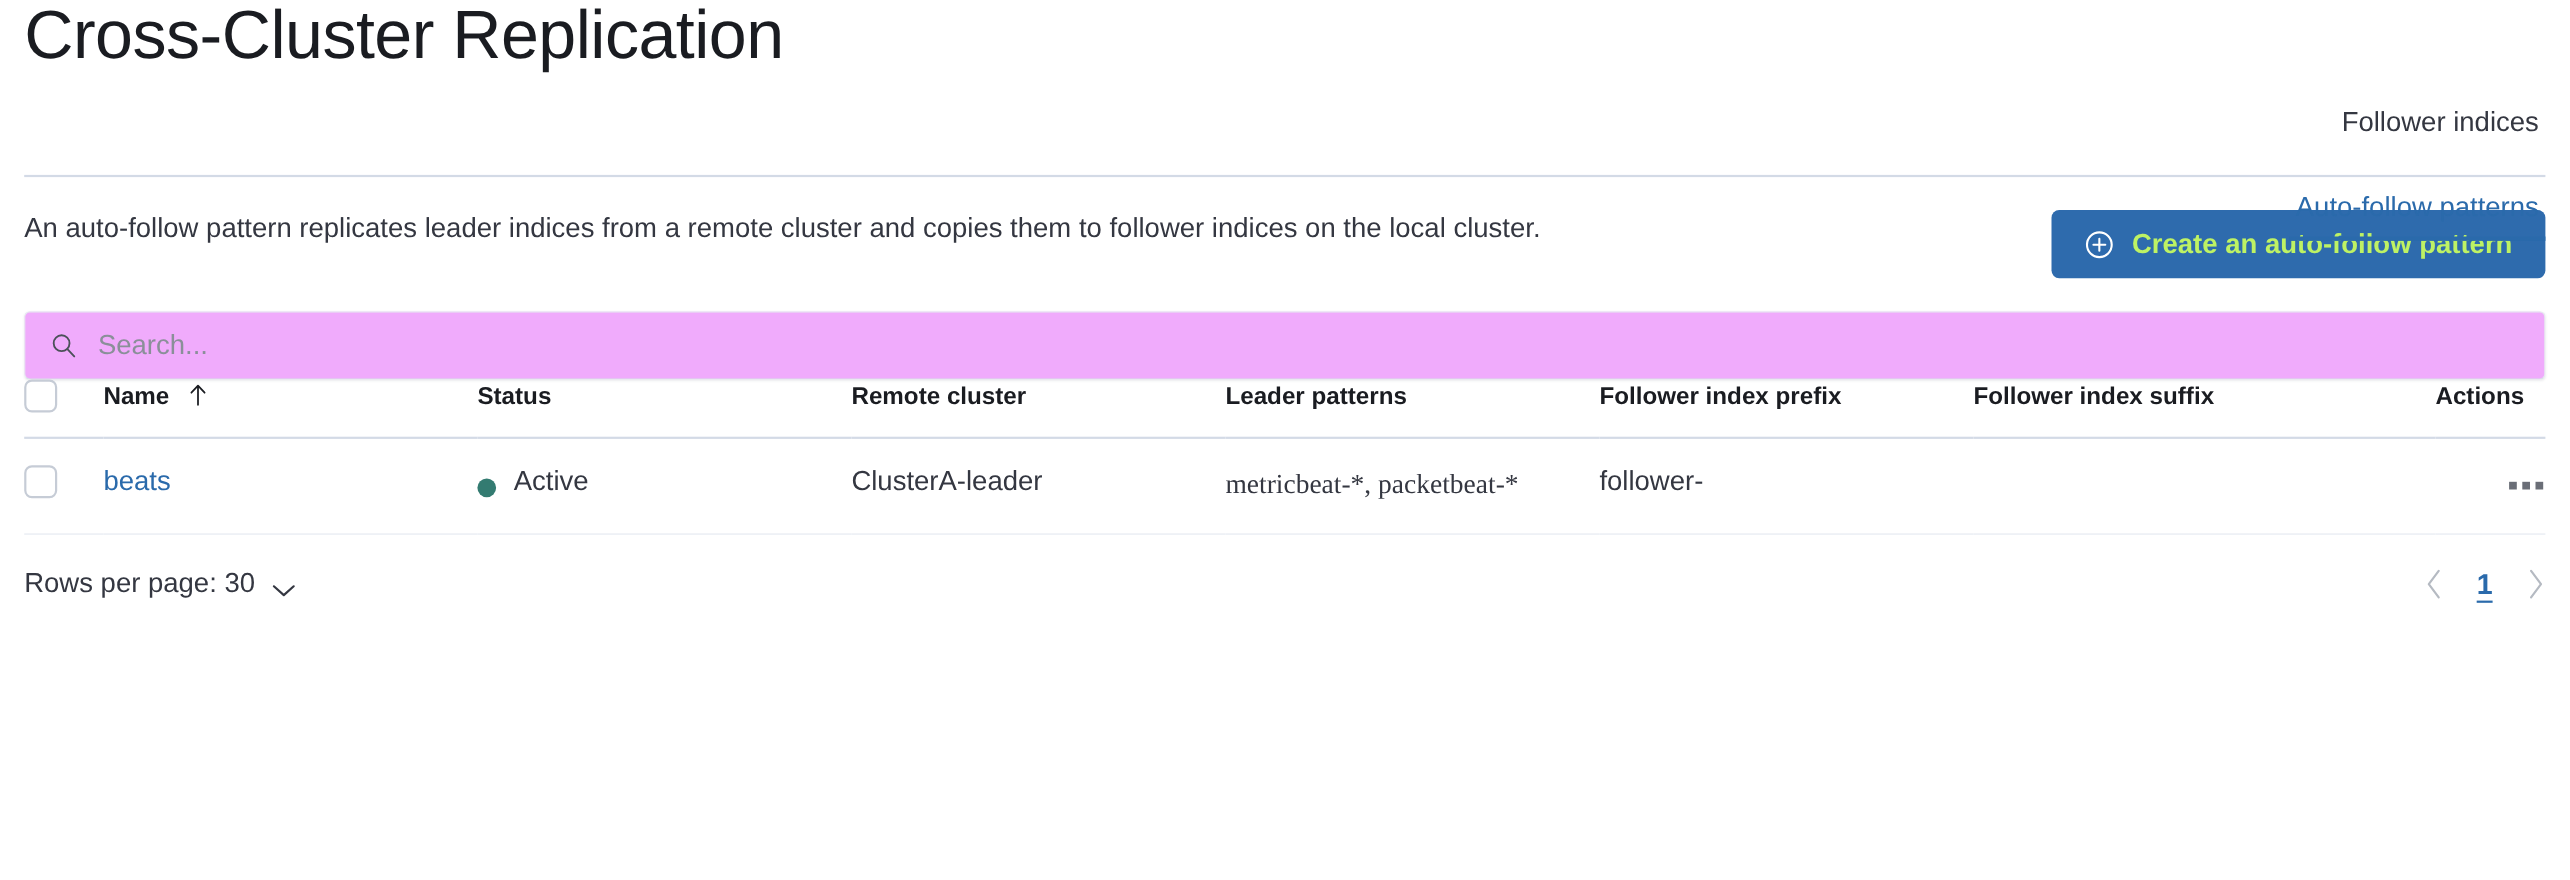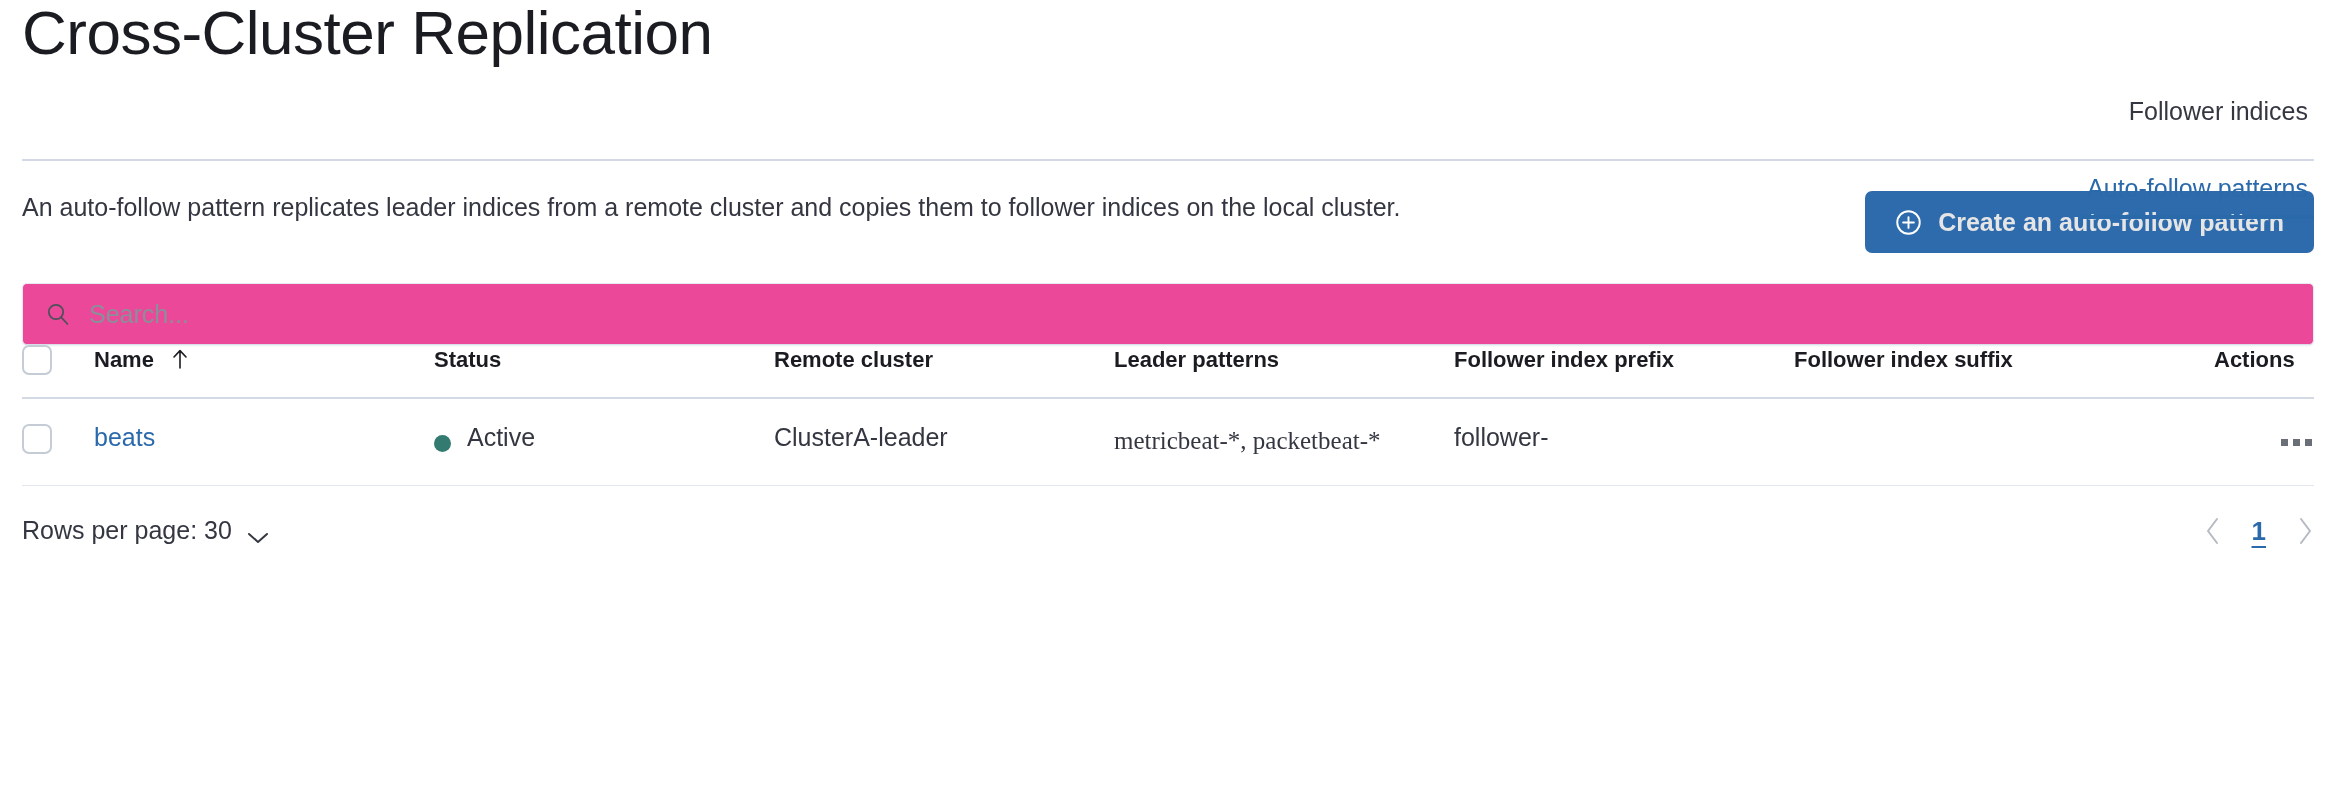--- a/index.html
+++ b/index.html
@@ -78,21 +78,21 @@
   .desc-text {
     font-size: 25px;
     line-height: 1.45;
     color: #343741;
     max-width: 1690px;
     font-weight: 400;
   }
   .create-btn {
     flex: 0 0 auto;
     background: #2e6bad;
-    color: #e5e5e5;
+    color: #bef264;
     border: none;
     border-radius: 7px;
     height: 62px;
     padding: 0 30px;
     display: inline-flex;
     align-items: center;
     gap: 16px;
     font-size: 25px;
     font-family: "Liberation Sans", sans-serif;
     font-weight: 600;
@@ -104,21 +104,21 @@
     width: 27px;
     height: 27px;
     display: inline-block;
     flex: 0 0 auto;
   }
 
   
   .search-wrap {
     margin-top: 30px;
     height: 62px;
-    background: #ec4899;
+    background: #f0abfc;
     border: 1px solid #e7eaf1;
     border-bottom-color: #d9dfe9;
     border-radius: 5px;
     display: flex;
     align-items: center;
     padding: 0 22px;
     box-shadow: 0 1px 2px rgba(60,70,90,0.10);
     width: 2292px;
   }
   .search-icon {

